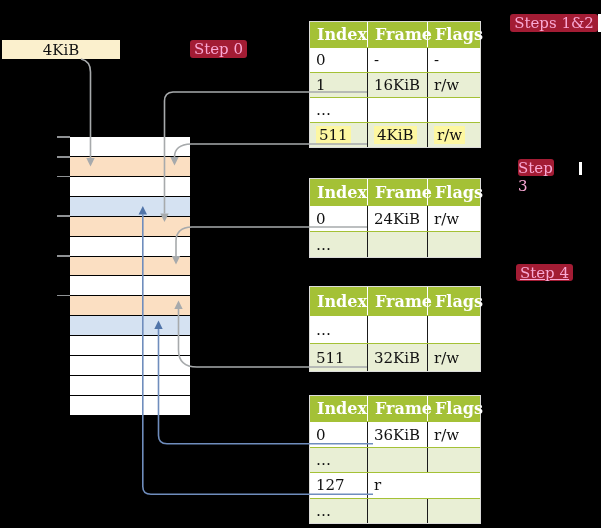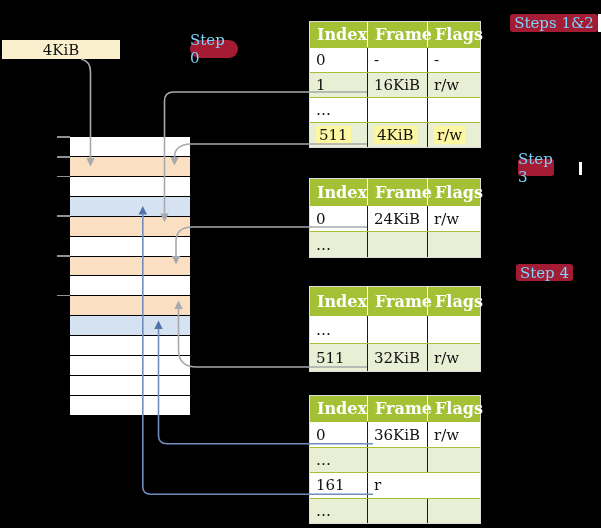--- a/index.html
+++ b/index.html
@@ -2,26 +2,26 @@
 <html><head>
 <meta charset="utf-8">
 <style>
   html,body{margin:0;padding:0;background:#000;}
   .canvas{position:relative;width:601px;height:528px;background:#000;overflow:hidden;
           font-family:"DejaVu Serif","Liberation Serif",serif;}
   
   .label-box{position:absolute;left:2px;top:40px;width:118px;height:19px;background:#fbf0cd;
              color:#111;font-size:15px;display:flex;align-items:center;justify-content:center;}
   
-  .badge{position:absolute;background:#a31c34;color:#7dd3fc;font-size:15px;border-radius:3px;
-         display:flex;align-items:center;justify-content:center;}
-  .badge.b0{left:190px;top:40px;width:48px;height:18px;border-radius:9px;}
+  .badge{position:absolute;background:#a31c34;color:#f9a8d4;font-size:15px;border-radius:3px;
+         display:flex;justify-content:center;}
+  .badge.b0{left:190px;top:40px;width:57px;height:18px;}
   .badge.b12{left:510px;top:14px;width:88px;height:18px;}
   .badge.b3{left:518px;top:159px;width:36px;height:17px;}
-  .badge.b4{left:516px;top:264px;width:57px;height:17px;}
+  .badge.b4{left:516px;top:264px;width:57px;height:17px;text-decoration:underline;}
   .edge-mark{position:absolute;background:#fff;}
   
   .stack{position:absolute;left:70px;top:137px;width:120px;height:279px;}
   .mrow{box-sizing:border-box;height:19.93px;border-bottom:1.5px solid #000;}
   .mrow.white{background:#ffffff;}
   .mrow.orange{background:#fbdfc2;}
   .mrow.blue{background:#d5e2f2;}
   .tick{position:absolute;left:57px;width:13px;height:1.5px;background:#8f9294;}
   
   .pt{position:absolute;left:309px;width:172px;box-sizing:border-box;
@@ -202,21 +202,21 @@
       </div>
       <div class="pt-row shaded">
         <div class="c">
           <span>…</span>
         </div>
         <div class="c"></div>
         <div class="c"></div>
       </div>
       <div class="pt-row">
         <div class="c">
-          <span>161</span>
+          <span>127</span>
         </div>
         <div class="c">
           <span>r</span>
         </div>
       </div>
       <div class="pt-row shaded">
         <div class="c">
           <span>…</span>
         </div>
         <div class="c"></div>

